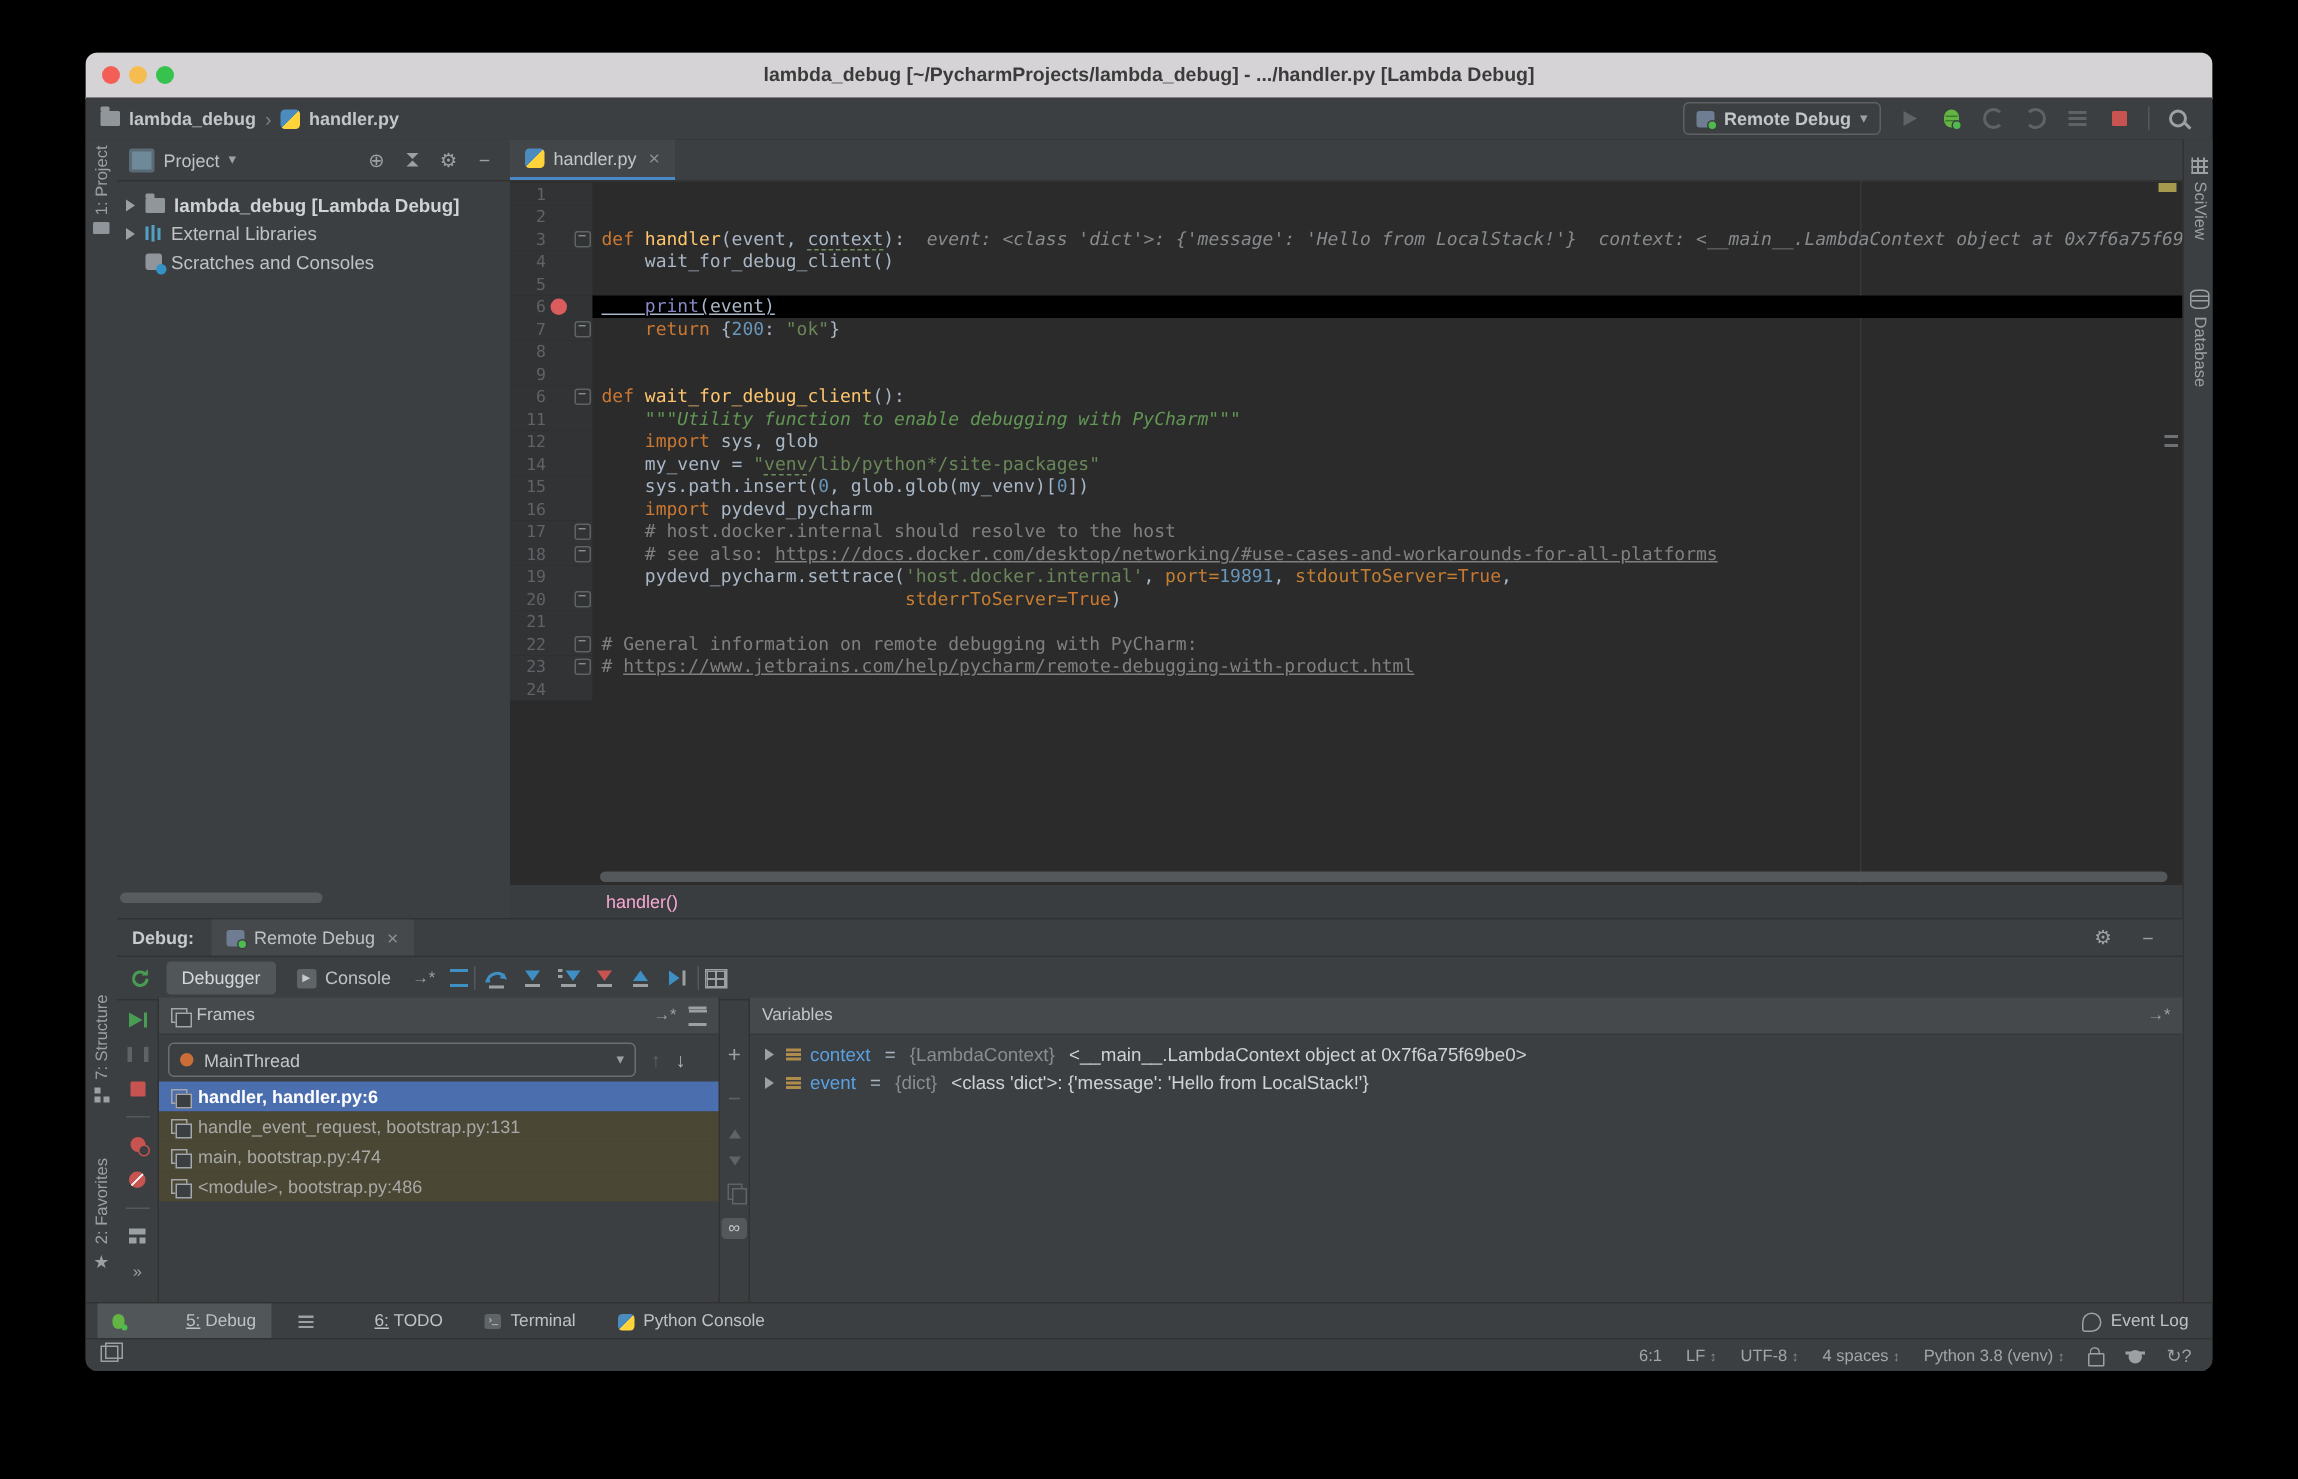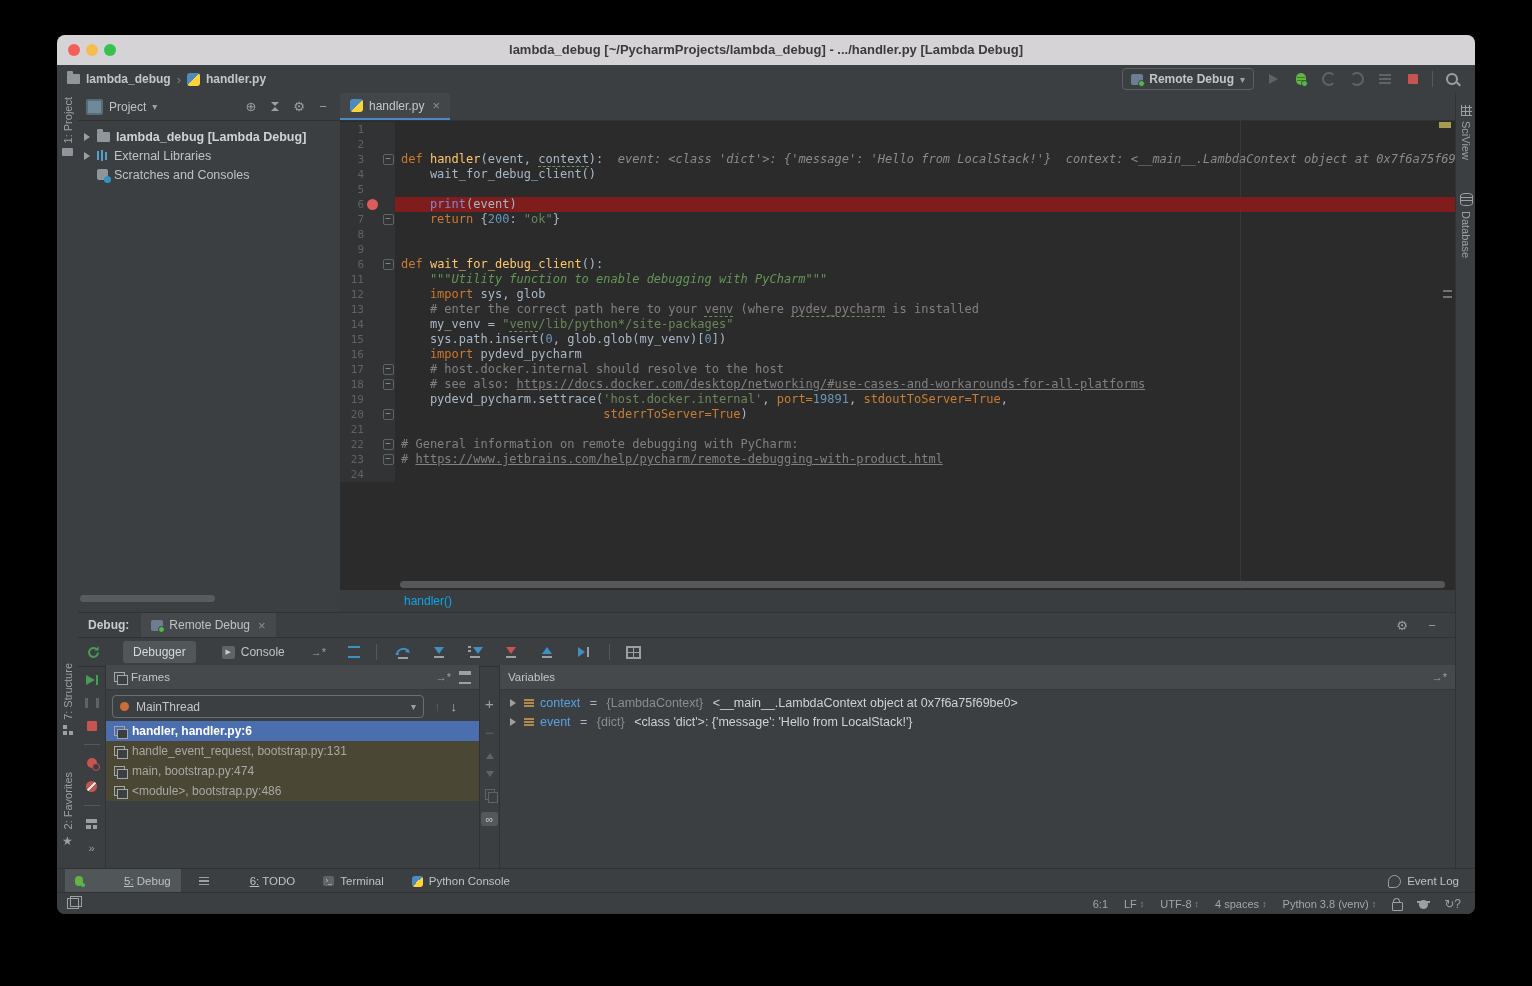--- a/index.html
+++ b/index.html
@@ -90,45 +90,45 @@
   .margin-guide{position:absolute;left:900px;top:0;bottom:0;width:1px;background:#36393b;}
   #code-lines{position:relative;padding-top:2px;}
   .cl{display:flex;height:15px;line-height:15px;font-family:"DejaVu Sans Mono","Liberation Mono",monospace;font-size:12px;white-space:pre;}
   .gut{display:flex;width:55px;flex:none;background:#313335;}
   .ln{width:24px;text-align:right;color:#606366;font-size:11px;}
   .gicon{width:17px;display:flex;align-items:center;justify-content:center;}
   .gfold{width:14px;display:flex;align-items:center;justify-content:center;}
   .bp{width:11px;height:11px;border-radius:50%;background:#db5c5c;}
   .fold{width:9px;height:9px;border:1px solid #5e6366;border-radius:2px;color:#9da0a2;font-size:9px;line-height:7px;text-align:center;}
   .ctext{flex:1;padding-left:6px;color:#a9b7c6;}
-  .cl.exec .ctext{background:#7f1d1d;}
+  .cl.exec .ctext{background:#000000;text-decoration:underline;}
   .tk-k{color:#cc7832;}
   .tk-f{color:#ffc66d;}
   .tk-d{color:#a9b7c6;}
   .tk-s{color:#6a8759;}
   .tk-n2{color:#6897bb;}
   .tk-c{color:#808080;}
   .tk-doc{color:#629755;font-style:italic;}
   .tk-h{color:#888b8e;font-style:italic;}
   .tk-b{color:#8888c6;}
   .tk-p{color:#c57f33;}
   .tk-sq{border-bottom:1px dashed #6f8f5f;}
   .tk-link{text-decoration:underline;}
   .sb-mark-y{position:absolute;right:4px;top:2px;width:12px;height:6px;background:#a59a4e;}
   .sb-mark-g{position:absolute;right:3px;width:9px;height:2px;background:#6f7274;}
   .e-hscroll{position:absolute;left:60px;right:10px;bottom:24px;height:7px;border-radius:4px;background:#55585a;}
   .ctx-bar{position:absolute;left:0;right:0;bottom:0;height:22px;background:#3a3d3f;border-top:1px solid #2b2b2b;
-           color:#0ea5e9;font-size:12px;line-height:22px;padding-left:64px;}
+           color:#f9a8d4;font-size:12px;line-height:22px;padding-left:64px;}
   
   .debugpanel{position:absolute;left:21px;top:577px;width:1377px;height:256px;background:#3c3f41;border-top:1px solid #323232;color:#bfc2c4;}
   .dbg-header{height:24px;display:flex;align-items:center;font-size:12px;}
   .dbg-label{font-weight:bold;padding:0 12px 0 10px;color:#c8cbcd;}
   .dbg-tab{display:flex;align-items:center;gap:6px;background:#45494c;height:24px;padding:0 10px;}
   .dbg-header-right{margin-left:auto;display:flex;align-items:center;gap:12px;padding-right:14px;}
-  .dbg-toolbar{height:28px;border-top:1px solid #323232;border-bottom:1px solid #323232;display:flex;align-items:center;gap:16px;font-size:12px;}
+  .dbg-toolbar{height:28px;border-top:1px solid #323232;border-bottom:1px solid #323232;display:flex;align-items:center;gap:4px;font-size:12px;}
   .rerun-svg{margin:0 6px 0 8px;}
   .dtab{height:22px;display:flex;align-items:center;gap:6px;padding:0 10px;border-radius:3px;}
   .dtab.sel{background:#515658;color:#d6d9db;}
   .console-ico{width:13px;height:13px;background:#5f6467;border-radius:2px;color:#c7cacc;font-size:7px;display:flex;align-items:center;justify-content:center;}
   .pin{color:#9da0a2;font-size:11px;}
   .hamb{width:12px;height:8px;border-top:2px solid #3d8fc4;border-bottom:2px solid #3d8fc4;}
   .hamb.gray{border-color:#9da0a2;height:9px;box-shadow:inset 0 3px 0 -1px #9da0a2;}
   .stp{display:inline-flex;flex-direction:column;align-items:center;gap:2px;width:20px;}
   .stp .uline{width:10px;height:2px;background:#9da0a2;}
   .tri-dn{width:0;height:0;border-left:5px solid transparent;border-right:5px solid transparent;border-top:7px solid #3d8fc4;}
@@ -353,21 +353,20 @@
             <div class="cl"><span class="gut"><span class="ln">3</span><span class="gicon"></span><span class="gfold"><span class="fold">−</span></span></span><span class="ctext"><span class="tk-k">def </span><span class="tk-f">handler</span><span class="tk-d">(event, </span><span class="tk-d tk-sq">context</span><span class="tk-d">):</span><span class="tk-h">  event: &lt;class 'dict'&gt;: {'message': 'Hello from LocalStack!'}  context: &lt;__main__.LambdaContext object at 0x7f6a75f69be0&gt;</span></span></div>
             <div class="cl"><span class="gut"><span class="ln">4</span><span class="gicon"></span><span class="gfold"></span></span><span class="ctext"><span class="tk-d">    wait_for_debug_client()</span></span></div>
             <div class="cl"><span class="gut"><span class="ln">5</span><span class="gicon"></span><span class="gfold"></span></span><span class="ctext"></span></div>
             <div class="cl exec"><span class="gut"><span class="ln">6</span><span class="gicon"><span class="bp"></span></span><span class="gfold"></span></span><span class="ctext"><span class="tk-d">    </span><span class="tk-b">print</span><span class="tk-d">(event)</span></span></div>
             <div class="cl"><span class="gut"><span class="ln">7</span><span class="gicon"></span><span class="gfold"><span class="fold">−</span></span></span><span class="ctext"><span class="tk-k">    return</span><span class="tk-d"> {</span><span class="tk-n2">200</span><span class="tk-d">: </span><span class="tk-s">"ok"</span><span class="tk-d">}</span></span></div>
             <div class="cl"><span class="gut"><span class="ln">8</span><span class="gicon"></span><span class="gfold"></span></span><span class="ctext"></span></div>
             <div class="cl"><span class="gut"><span class="ln">9</span><span class="gicon"></span><span class="gfold"></span></span><span class="ctext"></span></div>
             <div class="cl"><span class="gut"><span class="ln">6</span><span class="gicon"></span><span class="gfold"><span class="fold">−</span></span></span><span class="ctext"><span class="tk-k">def </span><span class="tk-f">wait_for_debug_client</span><span class="tk-d">():</span></span></div>
             <div class="cl"><span class="gut"><span class="ln">11</span><span class="gicon"></span><span class="gfold"></span></span><span class="ctext"><span class="tk-doc">    """Utility function to enable debugging with PyCharm"""</span></span></div>
             <div class="cl"><span class="gut"><span class="ln">12</span><span class="gicon"></span><span class="gfold"></span></span><span class="ctext"><span class="tk-k">    import </span><span class="tk-d">sys, glob</span></span></div>
-            <div class="cl"><span class="gut"><span class="ln">13</span><span class="gicon"></span><span class="gfold"></span></span><span class="ctext"><span class="tk-c">    # enter the correct path here to your </span><span class="tk-c tk-sq">venv</span><span class="tk-c"> (where </span><span class="tk-c tk-sq">pydev_pycharm</span><span class="tk-c"> is installed</span></span></div>
             <div class="cl"><span class="gut"><span class="ln">14</span><span class="gicon"></span><span class="gfold"></span></span><span class="ctext"><span class="tk-d">    my_venv = </span><span class="tk-s">"</span><span class="tk-s tk-sq">venv</span><span class="tk-s">/lib/python*/site-packages"</span></span></div>
             <div class="cl"><span class="gut"><span class="ln">15</span><span class="gicon"></span><span class="gfold"></span></span><span class="ctext"><span class="tk-d">    sys.path.insert(</span><span class="tk-n2">0</span><span class="tk-d">, glob.glob(my_venv)[</span><span class="tk-n2">0</span><span class="tk-d">])</span></span></div>
             <div class="cl"><span class="gut"><span class="ln">16</span><span class="gicon"></span><span class="gfold"></span></span><span class="ctext"><span class="tk-k">    import </span><span class="tk-d">pydevd_pycharm</span></span></div>
             <div class="cl"><span class="gut"><span class="ln">17</span><span class="gicon"></span><span class="gfold"><span class="fold">−</span></span></span><span class="ctext"><span class="tk-c">    # host.docker.internal should resolve to the host</span></span></div>
             <div class="cl"><span class="gut"><span class="ln">18</span><span class="gicon"></span><span class="gfold"><span class="fold">−</span></span></span><span class="ctext"><span class="tk-c">    # see also: </span><span class="tk-c tk-link">https://docs.docker.com/desktop/networking/#use-cases-and-workarounds-for-all-platforms</span></span></div>
             <div class="cl"><span class="gut"><span class="ln">19</span><span class="gicon"></span><span class="gfold"></span></span><span class="ctext"><span class="tk-d">    pydevd_pycharm.settrace(</span><span class="tk-s">'host.docker.internal'</span><span class="tk-d">, </span><span class="tk-p">port=</span><span class="tk-n2">19891</span><span class="tk-d">, </span><span class="tk-p">stdoutToServer=</span><span class="tk-k">True</span><span class="tk-d">,</span></span></div>
             <div class="cl"><span class="gut"><span class="ln">20</span><span class="gicon"></span><span class="gfold"><span class="fold">−</span></span></span><span class="ctext"><span class="tk-p">                            stderrToServer=</span><span class="tk-k">True</span><span class="tk-d">)</span></span></div>
             <div class="cl"><span class="gut"><span class="ln">21</span><span class="gicon"></span><span class="gfold"></span></span><span class="ctext"></span></div>
             <div class="cl"><span class="gut"><span class="ln">22</span><span class="gicon"></span><span class="gfold"><span class="fold">−</span></span></span><span class="ctext"><span class="tk-c"># General information on remote debugging with PyCharm:</span></span></div>
             <div class="cl"><span class="gut"><span class="ln">23</span><span class="gicon"></span><span class="gfold"><span class="fold">−</span></span></span><span class="ctext"><span class="tk-c"># </span><span class="tk-c tk-link">https://www.jetbrains.com/help/pycharm/remote-debugging-with-product.html</span></span></div>

